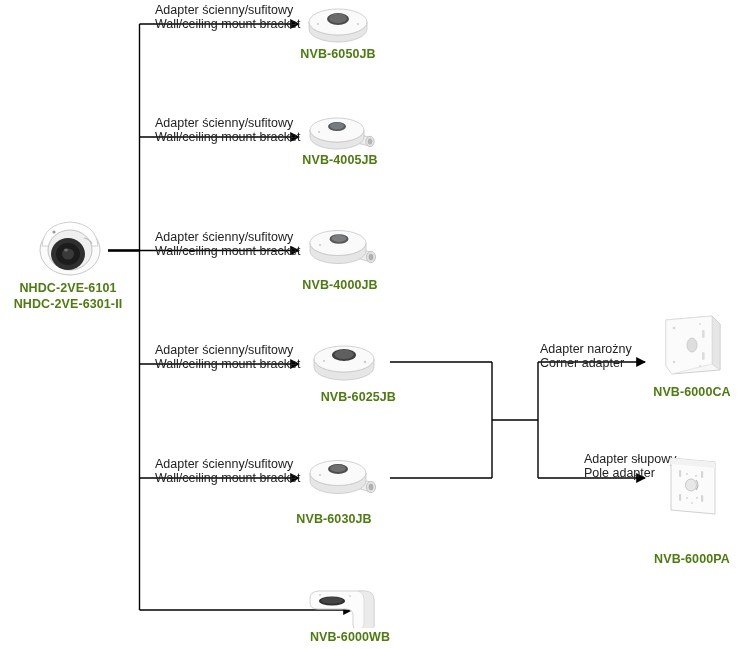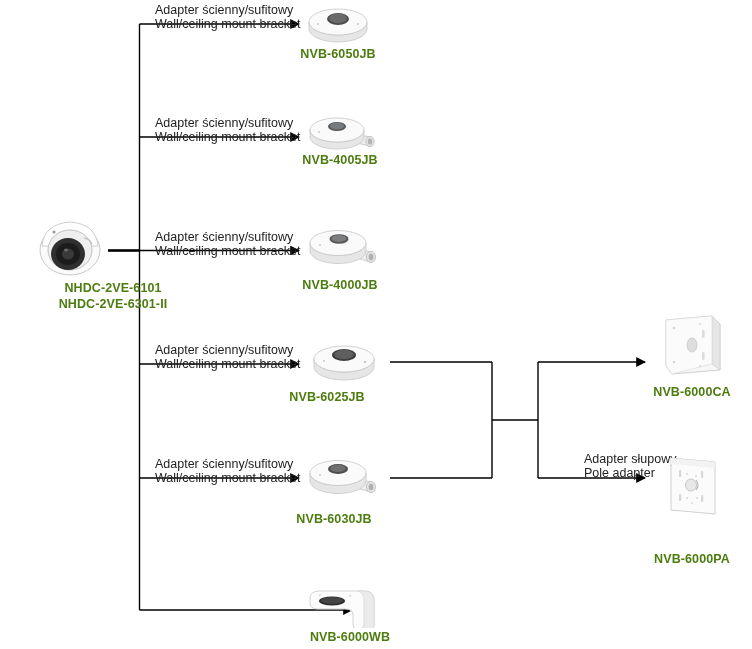--- a/index.html
+++ b/index.html
@@ -4,21 +4,21 @@
 <style>
   html,body{margin:0;padding:0;background:#ffffff;}
   body{width:752px;height:649px;position:relative;overflow:hidden;
        font-family:"Liberation Sans","DejaVu Sans",sans-serif;color:#1a1a1a;}
   #diagram{position:absolute;inset:0;width:752px;height:649px;}
   .lines{position:absolute;left:0;top:0;width:752px;height:649px;pointer-events:none;}
   .edge-label{position:absolute;font-size:12.5px;color:#222;white-space:nowrap;line-height:1.15;}
   .edge-label .pl{display:block;}
   .edge-label .en{display:block;}
   .caption{position:absolute;font-size:12.5px;font-weight:bold;color:#4d7c0f;white-space:nowrap;text-align:center;letter-spacing:.1px;}
-  .caption.two{line-height:1.25;padding-left:45px;}
+  .caption.two{line-height:1.25;}
   .art{position:absolute;}
   .art svg{display:block;}
 </style>
 </head>
 <body>
 
 <div id="diagram">
 
   <svg class="lines" viewBox="0 0 752 649" width="752" height="649">
     <defs>
@@ -127,21 +127,21 @@
   <div class="art" style="left:308px;top:338px;width:74px;height:44px;">
     <svg width="74" height="44" viewBox="0 0 74 44">
       <path d="M6 21 a30 13 0 0 0 60 0 l0 8 a30 13 0 0 1 -60 0 z" fill="#e6e6e6" stroke="#c6c6c6" stroke-width="0.8"></path>
       <ellipse cx="36" cy="21" rx="30" ry="13" fill="#fafafa" stroke="#c6c6c6" stroke-width="0.8"></ellipse>
       <ellipse cx="36" cy="17" rx="12" ry="6" fill="#3f3f3f"></ellipse>
       <ellipse cx="36" cy="16.4" rx="9.6" ry="4.6" fill="#5f5f5f"></ellipse>
       <circle cx="16" cy="23" r="1" fill="#c8c8c8"></circle>
       <circle cx="57" cy="24" r="1.3" fill="#cdcdcd"></circle>
     </svg>
   </div>
-  <div class="caption" style="left:280px;top:390px;width:94px;">NVB-6025JB</div>
+  <div class="caption" style="left:302px;top:390px;width:94px;text-align:right;">NVB-6025JB</div>
 
   <div class="edge-label" style="left:155px;top:457px;width:140px;">
     <span class="pl">Adapter ścienny/sufitowy</span>
     <span class="en">Wall/ceiling mount bracket</span>
   </div>
   <div class="art" style="left:305px;top:452px;width:82px;height:48px;">
     <svg width="82" height="48" viewBox="0 0 82 48">
       <path d="M52 26 l13 4 a5.5 6.5 0 0 1 0 10 l-13 -4 z" fill="#ededed" stroke="#c4c4c4" stroke-width="0.8"></path>
       <ellipse cx="66" cy="35" rx="4.6" ry="5.6" fill="#e4e4e4" stroke="#bdbdbd" stroke-width="0.8"></ellipse>
       <ellipse cx="66" cy="35" rx="2.4" ry="3.2" fill="#b0b0b0"></ellipse>
@@ -159,20 +159,24 @@
       <path d="M6 12 q0 -6 8 -7 l46 0 q10 0 10 9 l0 26 q0 3 -4 3 l-14 0 q-3 0 -3 -4 l0 -10 q0 -6 -8 -6 l-27 0 q-8 0 -8 -6 z" fill="#fcfcfc" stroke="#d2d2d2" stroke-width="1"></path>
       <path d="M60 5 q10 0 10 9 l0 26 q0 3 -4 3 l-10 0 q4 -1 4 -5 l0 -24 q0 -7 -6 -9 z" fill="#ebebeb" stroke="#d2d2d2" stroke-width="0.7"></path>
       <ellipse cx="28" cy="15" rx="13" ry="4.5" fill="#2e2e2e"></ellipse>
       <ellipse cx="28" cy="14.4" rx="11" ry="3.3" fill="#454545"></ellipse>
       <circle cx="46" cy="10" r="0.9" fill="#cfcfcf"></circle>
       <circle cx="16" cy="9" r="0.9" fill="#cfcfcf"></circle>
     </svg>
   </div>
   <div class="caption" style="left:300px;top:630px;width:100px;">NVB-6000WB</div>
 
+  <div class="edge-label" style="left:540px;top:342px;width:110px;">
+    <span class="pl">Adapter narożny</span>
+    <span class="en">Corner adapter</span>
+  </div>
   <div class="art" style="left:656px;top:312px;width:72px;height:68px;">
     <svg width="72" height="68" viewBox="0 0 72 68">
       <path d="M10 8 L56 4 L64 12 L64 58 L16 62 L10 54 Z" fill="#f7f7f7" stroke="#d0d0d0" stroke-width="1"></path>
       <path d="M56 4 L64 12 L64 58 L56 52 Z" fill="#e6e6e6" stroke="#d0d0d0" stroke-width="0.7"></path>
       <path d="M10 8 L56 4 L56 52 L16 62 L10 54 Z" fill="#fbfbfb" stroke="#d8d8d8" stroke-width="0.6"></path>
       <ellipse cx="36" cy="33" rx="5" ry="7" fill="#dedede" stroke="#c0c0c0" stroke-width="0.7"></ellipse>
       <rect x="46" y="18" width="2.6" height="8" rx="1.2" fill="#dcdcdc"></rect>
       <rect x="46" y="40" width="2.6" height="8" rx="1.2" fill="#dcdcdc"></rect>
       <circle cx="18" cy="16" r="1.3" fill="#d8d8d8"></circle>
       <circle cx="18" cy="50" r="1.3" fill="#d8d8d8"></circle>

